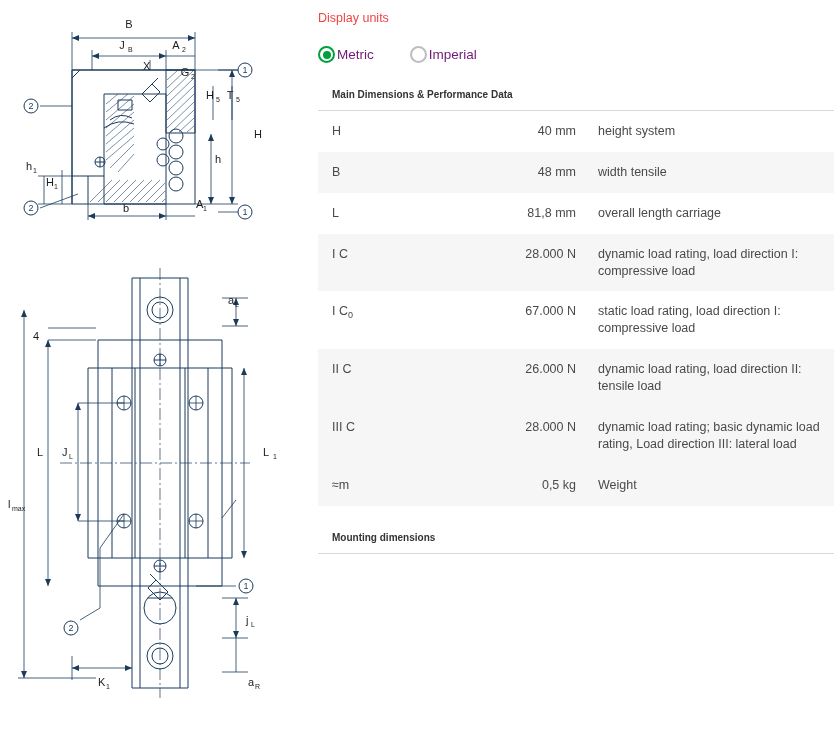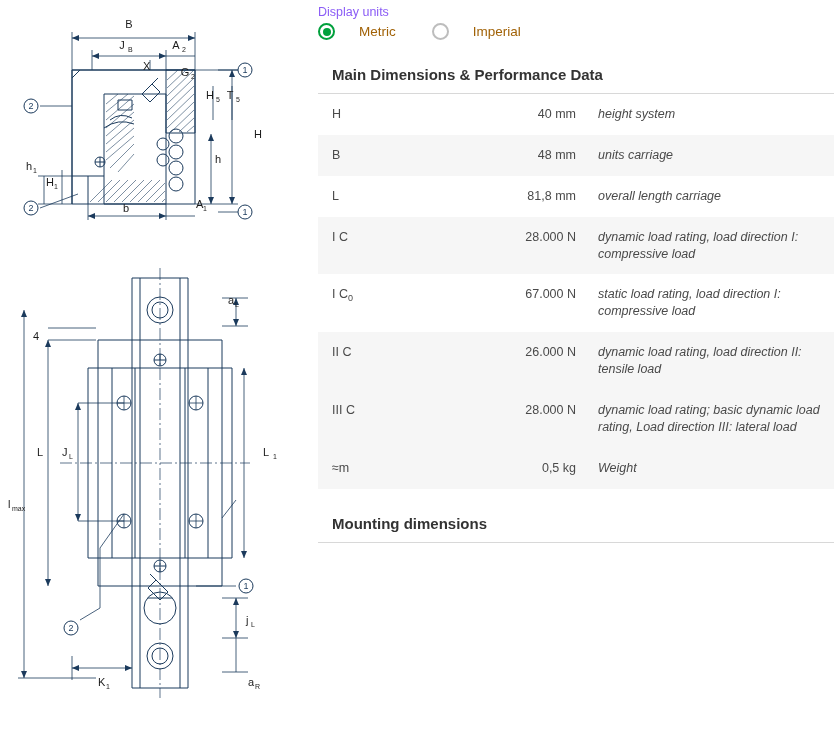--- a/index.html
+++ b/index.html
@@ -21,36 +21,36 @@
   .drawing-svg { display: block; }
 
   
   .datapanel {
     flex: 1 1 auto;
     padding: 0 0 0 18px;
     position: relative;
   }
   .units-label {
     font-size: 12.5px;
-    color: #8b5cf6;
-    padding-top: 5px;
-    margin-bottom: 4px;
+    color: #ef4444;
+    padding-top: 11px;
+    margin-bottom: 21px;
   }
   .radio-row {
     display: flex;
     align-items: center;
     gap: 36px;
     margin-bottom: 26px;
   }
   .radio-opt {
     display: flex;
     align-items: center;
-    gap: 24px;
+    gap: 2px;
     font-size: 13.5px;
-    color: #a16207;
+    color: #701a75;
   }
   .radio {
     width: 17px; height: 17px;
     border-radius: 50%;
     border: 2px solid #bdbdbd;
     background: #fff;
     display: inline-block;
     position: relative;
     flex: 0 0 auto;
   }
@@ -61,42 +61,42 @@
     content: "";
     position: absolute;
     left: 50%; top: 50%;
     width: 8px; height: 8px;
     margin: -4px 0 0 -4px;
     border-radius: 50%;
     background: #00a03c;
   }
 
   .section-title {
-    font-size: 15px;
+    font-size: 10px;
     font-weight: bold;
     color: #333;
     padding: 0 0 10px 14px;
     border-bottom: 1px solid #d8d8d8;
   }
   .tbl {
     width: 516px;
     border-collapse: collapse;
     table-layout: fixed;
   }
   .tbl td {
     font-size: 12.5px;
     color: #4a4a4a;
     padding: 12px 8px 12px 14px;
     vertical-align: top;
     line-height: 1.35;
   }
   .tbl tr.alt td { background: #f6f6f6; }
   .col-sym { width: 118px; }
   .col-val { width: 148px; text-align: right; }
-  .col-desc { width: 250px; font-style: italic; }
+  .col-desc { width: 250px; }
   sub { font-size: 9px; vertical-align: baseline; position: relative; bottom: -3px; }
 
   .spacer { height: 26px; }
 </style>
 </head>
 <body>
 
 <div class="page">
 
   <div class="drawings">
@@ -431,21 +431,21 @@
     <table class="tbl">
       <tbody>
         <tr>
           <td class="col-sym">H</td>
           <td class="col-val">40 mm</td>
           <td class="col-desc">height system</td>
         </tr>
         <tr class="alt">
           <td class="col-sym">B</td>
           <td class="col-val">48 mm</td>
-          <td class="col-desc">units carriage</td>
+          <td class="col-desc">width tensile</td>
         </tr>
         <tr>
           <td class="col-sym">L</td>
           <td class="col-val">81,8 mm</td>
           <td class="col-desc">overall length carriage</td>
         </tr>
         <tr class="alt">
           <td class="col-sym">I C</td>
           <td class="col-val">28.000 N</td>
           <td class="col-desc">dynamic load rating, load direction I: compressive load</td>

